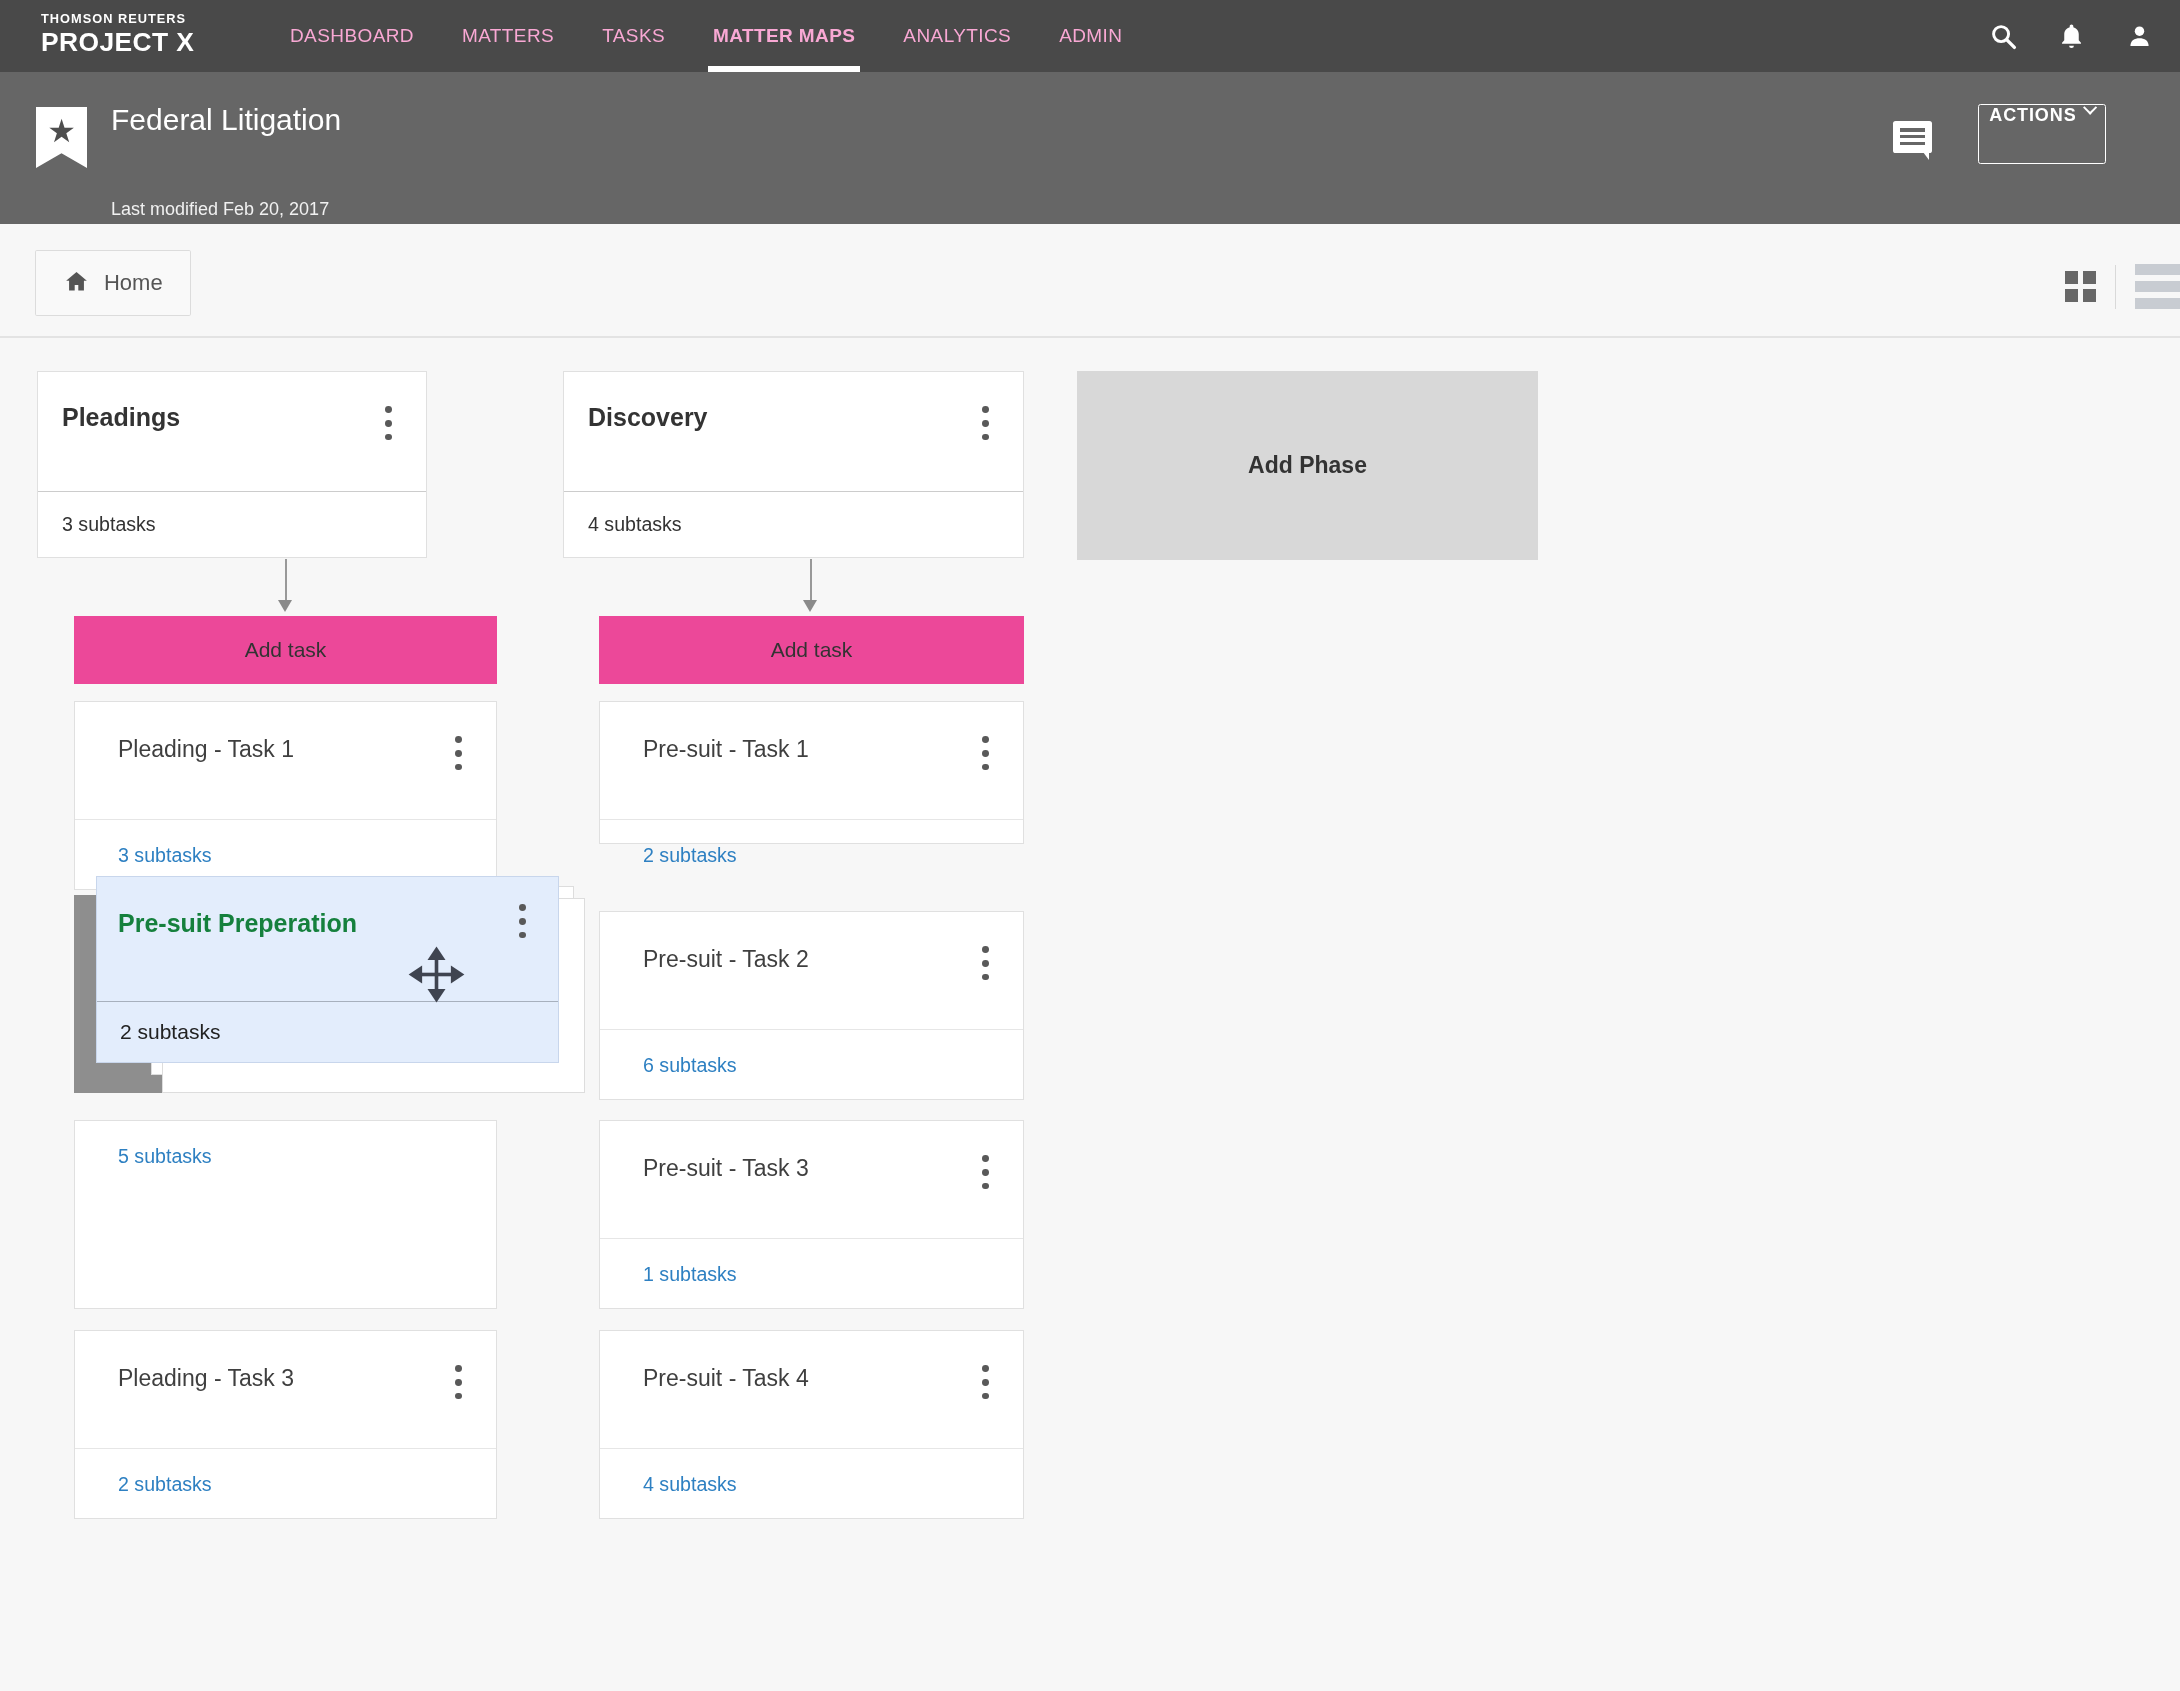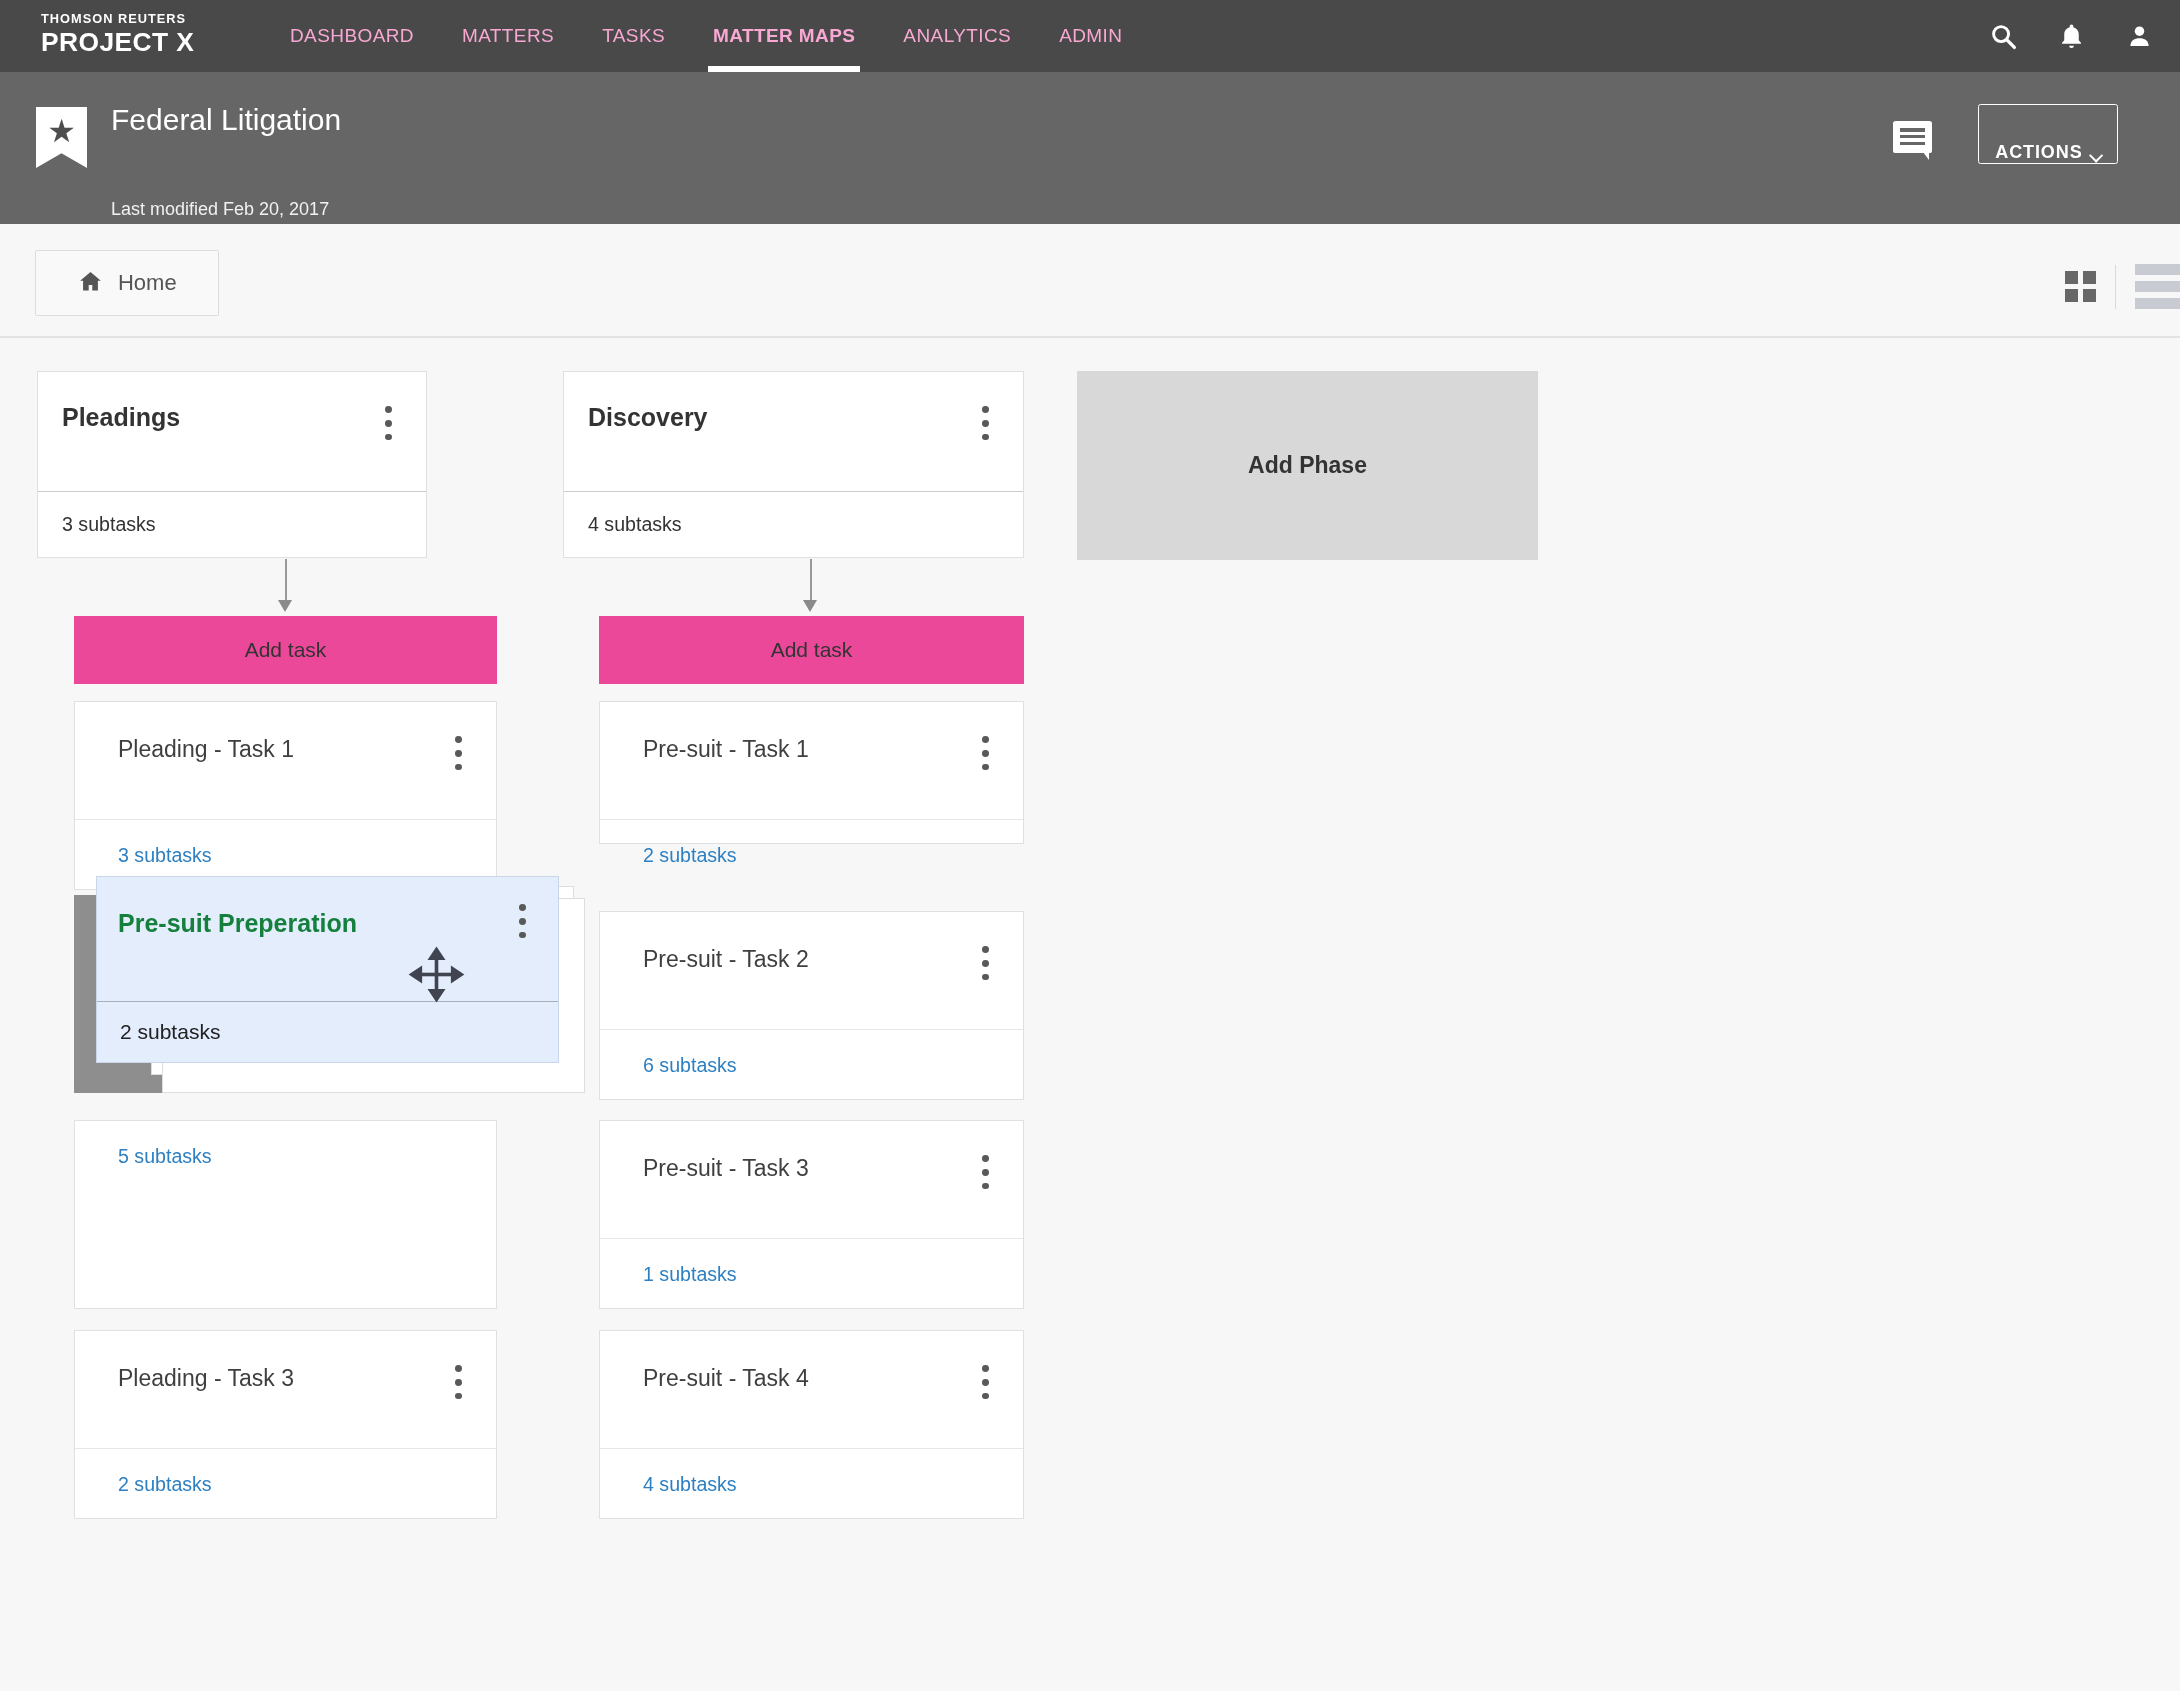--- a/index.html
+++ b/index.html
@@ -24,27 +24,27 @@
   .bookmark { position:absolute; left:36px; top:35px; width:51px; height:61px; background:#fff;
               clip-path:polygon(0 0,100% 0,100% 100%,50% 76%,0 100%); display:flex; justify-content:center; }
   .bookmark span { font-size:32px; color:#4e4e4e; line-height:49px; }
   .mtitle { position:absolute; left:111px; top:31px; color:#fff; font-size:30px; font-weight:400; }
   .msub { position:absolute; left:111px; top:87px; color:#f1f1f1; font-size:18px;margin-top:40px; }
   .comment-icon { position:absolute; left:1893px; top:49px; width:39px; height:31.5px; background:#fff; border-radius:2.6px;
                   display:flex; flex-direction:column; justify-content:center; gap:3.4px; padding:0 6.8px; cursor:pointer; }
   .comment-icon i { display:block; height:3.4px; background:#666; }
   .comment-icon::after { content:""; position:absolute; left:24px; top:31px; border-left:6.8px solid transparent;
                   border-right:6.8px solid #fff; border-bottom:8.5px solid transparent; transform:translateX(0); }
-  .actions-btn { position:absolute; left:1978px; top:32px; width:140px; height:60px; border:1.7px solid #fff; border-radius:2.6px;
-                 color:#fff; font-size:18px; font-weight:700; letter-spacing:0.9px; display:flex; align-items:flex-end;
+  .actions-btn { position:absolute; left:1978px; top:32px; width:128px; height:60px; border:1.7px solid #fff; border-radius:2.6px;
+                 color:#fff; font-size:18px; font-weight:700; letter-spacing:0.9px; display:flex; align-items:flex-start;
                  justify-content:center; gap:8px; cursor:pointer; background:transparent; }
   .chev { width:10.2px; height:10.2px; border-right:2.6px solid #fff; border-bottom:2.6px solid #fff; transform:rotate(45deg) translate(-1.7px,-1.7px); }
 
   
-  .home-btn { position:absolute; left:35px; top:250px; width:184px; height:66px; border:0.9px solid #dcdcdc; border-radius:1.7px;
+  .home-btn { position:absolute; left:35px; top:250px; width:156px; height:66px; border:0.9px solid #dcdcdc; border-radius:1.7px;
               background:#f9f9f9; display:flex; align-items:center; justify-content:center; gap:13.6px; cursor:pointer; }
   .home-label { font-size:22px; color:#555; }
   .view-toggle { position:absolute; top:264px; display:flex; align-items:center; }
   .grid-icon { display:grid; grid-template-columns:12.8px 12.8px; grid-template-rows:12.8px 12.8px; gap:5.1px; cursor:pointer; }
   .grid-icon i { background:#676767; }
   .vt-divider { width:1.7px; height:44px; background:#d9d9d9; margin:0 19px; }
   .list-icon { display:flex; flex-direction:column; gap:6px; cursor:pointer; }
   .list-icon i { width:49px; height:11px; background:#c8ccd2; }
   .row-divider { position:absolute; left:0; top:336px; width:2181px; height:1.7px; background:#e3e3e3; }
 

